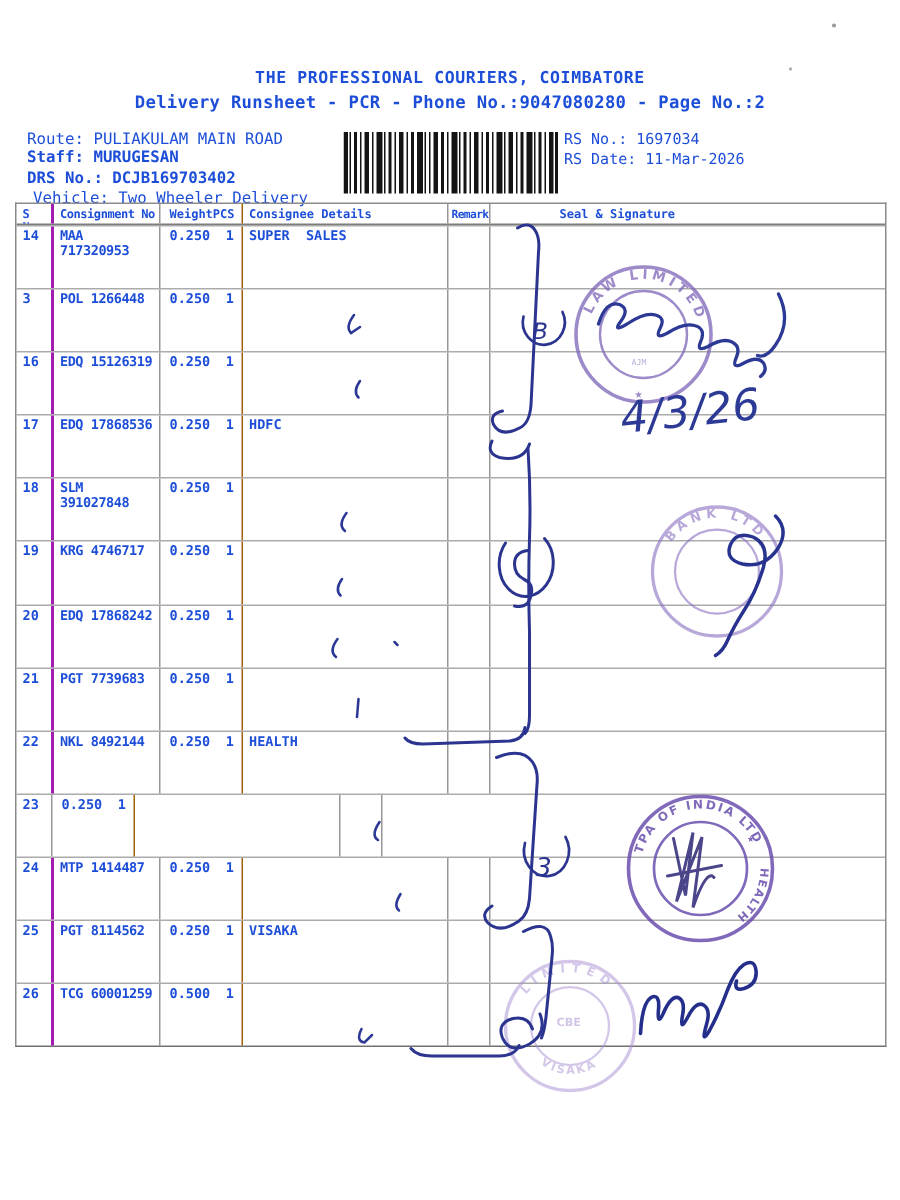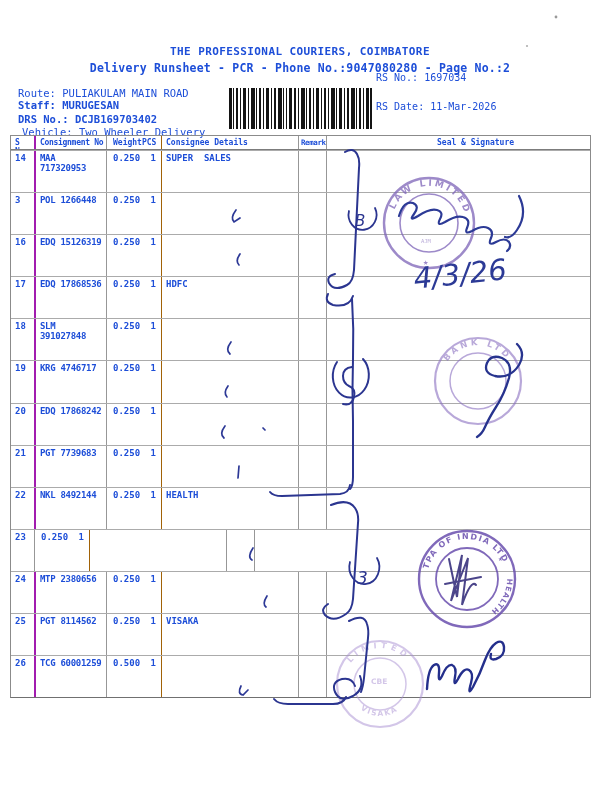--- a/index.html
+++ b/index.html
@@ -6,39 +6,39 @@
   .page{position:relative;width:600px;height:800px;background:#fff;overflow:hidden;
         font-family:"DejaVu Sans Mono","Liberation Mono",monospace;color:#1d4ed8;}
   .abs{position:absolute;}
   .title{top:45px;left:0;width:100%;text-align:center;font-size:11px;font-weight:bold;letter-spacing:.4px;}
   .subtitle{top:61px;left:0;width:100%;text-align:center;font-size:11.5px;font-weight:bold;letter-spacing:.2px;}
   .infoline{font-size:10.5px;white-space:pre;}
   .l-route{top:87px;left:18px;}
   .l-staff{top:99px;left:18px;font-weight:bold;}
   .l-drs{top:113px;left:18px;font-weight:bold;}
   .l-vehicle{top:126px;left:22px;}
-  .l-rsno{top:72px;left:376px;font-size:10px;text-align:center;}
+  .l-rsno{top:88px;left:376px;font-size:10px;text-align:center;}
   .l-rsdate{top:101px;left:376px;font-size:10px;}
   .lbl{margin-right:0px;}
   .barcode{top:88px;left:229px;}
   
   .tbl{top:135px;left:10px;width:581px;border:1px solid #8b8b8b;border-bottom:1.5px solid #707070;box-sizing:border-box;background:transparent;}
   .thead{display:flex;height:14px;border-bottom:1px solid #7c7c7c;font-size:8px;font-weight:bold;box-sizing:border-box;}
   .tr{display:flex;height:42.1px;border-top:1px solid #ababab;box-sizing:border-box;}
   .tr:first-of-type{border-top:none;}
   .td,.th{box-sizing:border-box;padding:2px 0 0 4px;font-size:9px;font-weight:bold;overflow:hidden;}
   .c1{width:23px;}
   .c2{width:72px;border-left:2px solid #a21caf;letter-spacing:-.3px;}
   .c3{width:55px;border-left:1px solid #979797;display:flex;justify-content:space-between;padding:2px 5px 0 6px;}
   .c4{width:137px;border-left:1px solid #a16207;white-space:pre;}
   .c5{width:28px;border-left:1px solid #979797;font-size:7.5px;letter-spacing:-.4px;padding-left:2px;}
   .c6{flex:1;border-left:1px solid #979797;}
   .thead .th{font-size:8px;}
   .thead .c5{font-size:7.5px;}
-  .thead .c6{padding-left:110px;}
+  .thead .c6{padding-left:46px;}
   .ink{top:0;left:0;pointer-events:none;}
 </style>
 </head>
 <body>
 
 <div class="page">
 
   <div class="abs title">THE PROFESSIONAL COURIERS, COIMBATORE</div>
   <div class="abs subtitle">Delivery Runsheet - PCR - Phone No.:9047080280 - Page No.:2</div>
 
@@ -170,21 +170,21 @@
         <div class="td c3">
           <span>0.250</span>
           <span>1</span>
         </div>
         <div class="td c4"></div>
         <div class="td c5"></div>
         <div class="td c6"></div>
       </div>
     <div class="tr">
         <div class="td c1">24</div>
-        <div class="td c2">MTP 2380656</div>
+        <div class="td c2">MTP 1414487</div>
         <div class="td c3">
           <span>0.250</span>
           <span>1</span>
         </div>
         <div class="td c4"></div>
         <div class="td c5"></div>
         <div class="td c6"></div>
       </div>
     <div class="tr">
         <div class="td c1">25</div>

